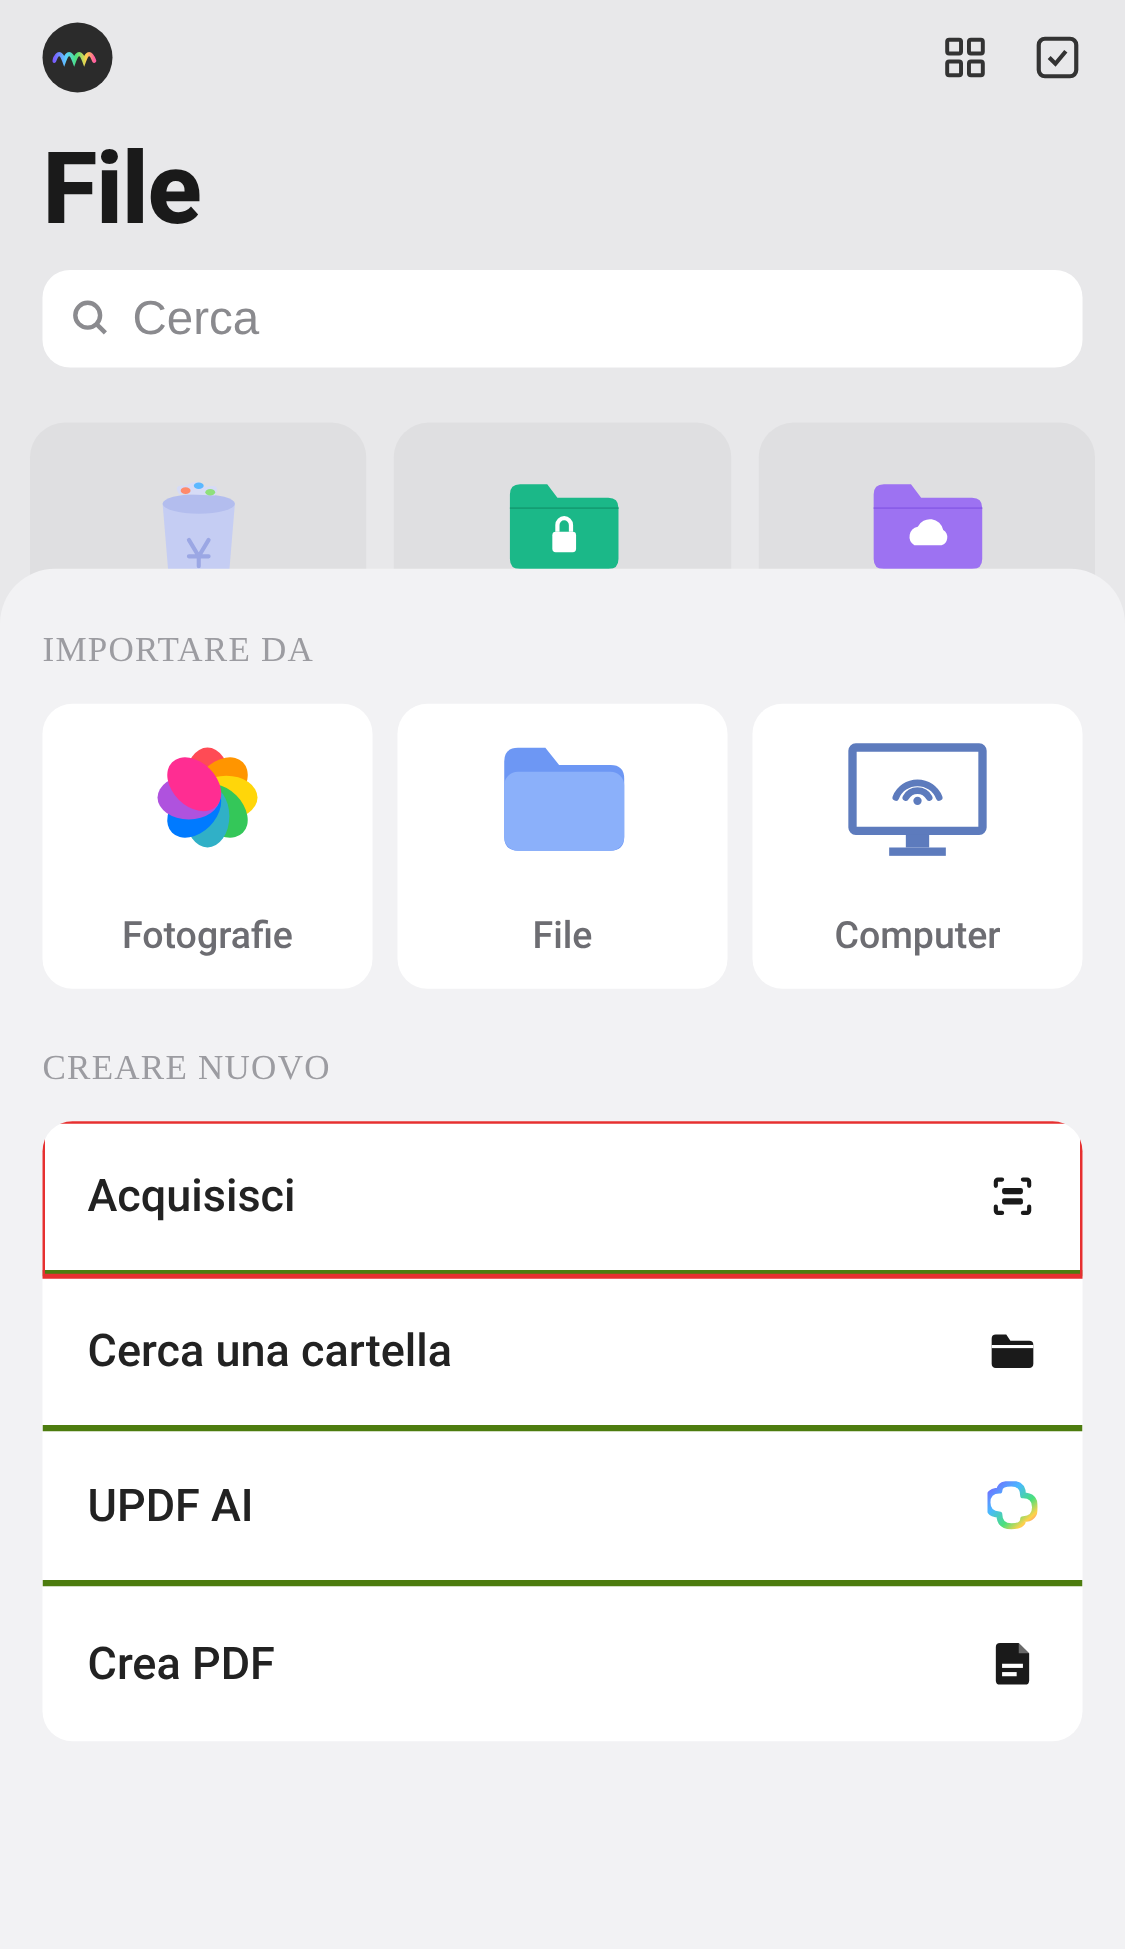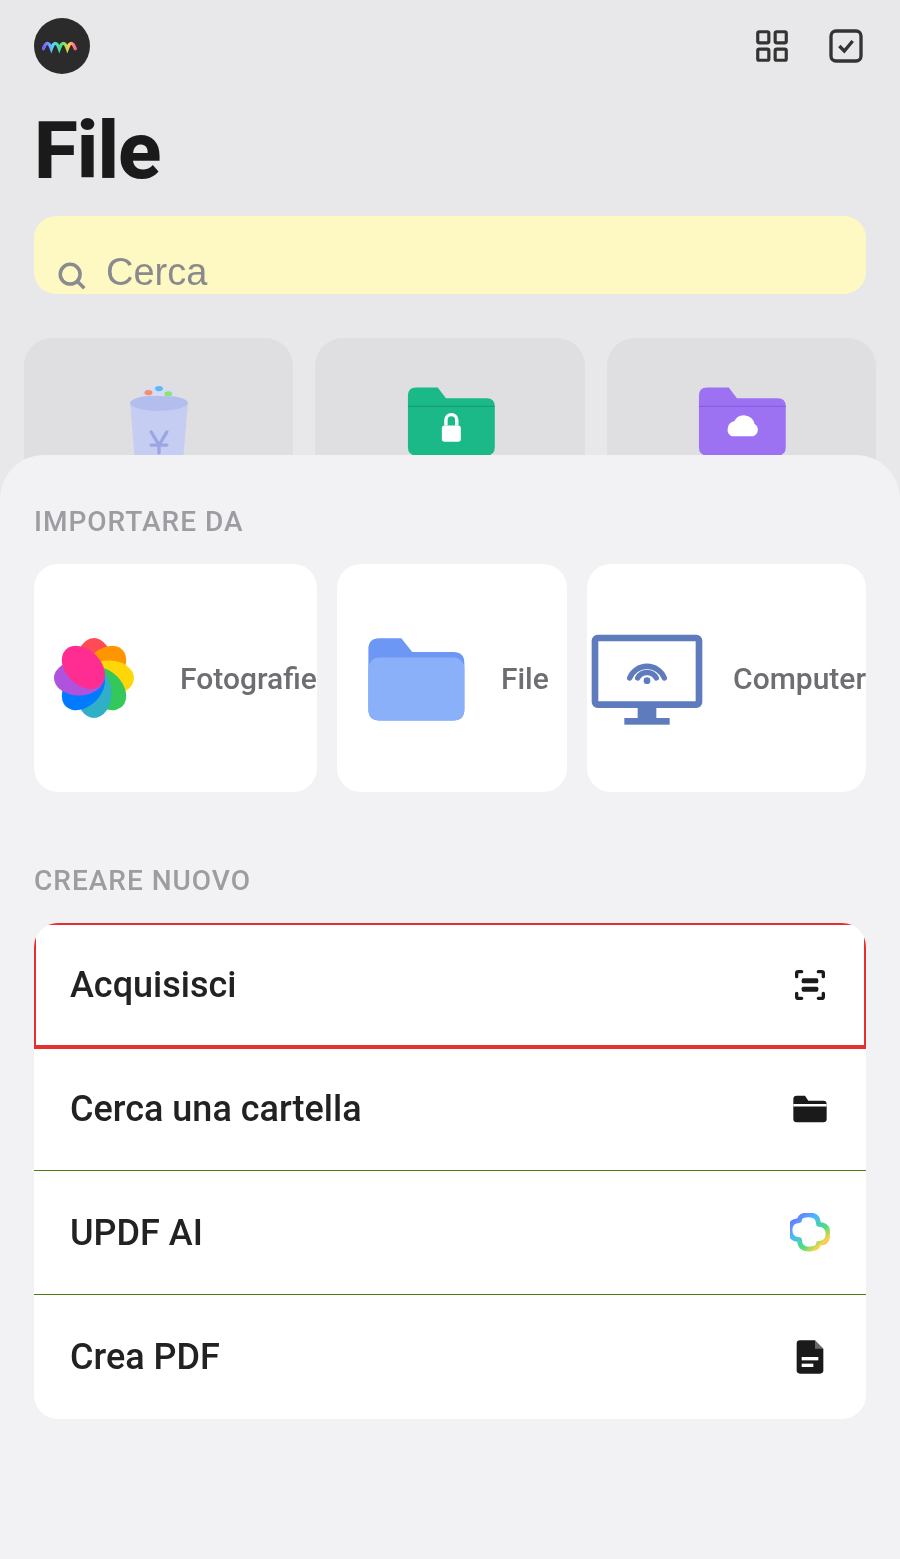--- a/index.html
+++ b/index.html
@@ -33,25 +33,25 @@
 .page-title {
   font-size: 80px;
   font-weight: 800;
   color: #1a1a1a;
   padding: 30px 34px 18px;
   letter-spacing: -1px;
 }
 
 .search {
   margin: 0 34px;
-  background: #fef9c3;
+  background: #ffffff;
   border-radius: 22px;
   height: 78px;
   display: flex;
-  align-items: flex-end;
+  align-items: center;
   padding: 0 22px;
   gap: 16px;
 }
 .search input {
   flex: 1;
   border: none;
   background: transparent;
   font-size: 38px;
   color: #6f6f73;
   outline: none;
@@ -83,53 +83,54 @@
   padding: 50px 34px 34px;
   height: 1104px;
 }
 .section-label {
   font-size: 28px;
   letter-spacing: 1px;
   color: #9c9ca1;
   font-weight: 500;
   margin-bottom: 26px;
   text-transform: uppercase;
+  font-family: Liberation Serif, serif;
 }
 .import-grid {
   display: flex;
   gap: 20px;
 }
 .import-card {
   flex: 1;
   background: #ffffff;
   border-radius: 24px;
   height: 228px;
   display: flex;
-  flex-direction: row;
+  flex-direction: column;
   align-items: center;
   justify-content: center;
-  gap: 26px;
+  gap: 43px;
 }
 .import-card .ic { height: 100px; width: 120px; display:flex; align-items:center; justify-content:center; }
 .import-card .lbl { font-size: 30px; color: #6d6d72; font-weight: 500; }
 
-.section-label.second { margin-top: 72px; }
+.section-label.second { margin-top: 48px; }
 
 .create-list {
   background: #ffffff;
   border-radius: 24px;
   overflow: hidden;
 }
 .create-row {
   height: 124px;
   display: flex;
   align-items: center;
   justify-content: space-between;
   padding: 0 36px;
-  border-bottom: 1px solid #4d7c0f;
+  border-bottom: 5px solid #4d7c0f;
 }
 .create-row:last-child { border-bottom: none; }
 .create-row .rlabel { font-size: 36px; font-weight: 500; color: #222; }
 .create-row.hl { outline: 4px solid #e63030; outline-offset: -2px; }
 .row-ic { width: 40px; height: 40px; display:flex; align-items:center; justify-content:center; }
 </style>
 </head>
 <body>
 
 <div class="topbar">

